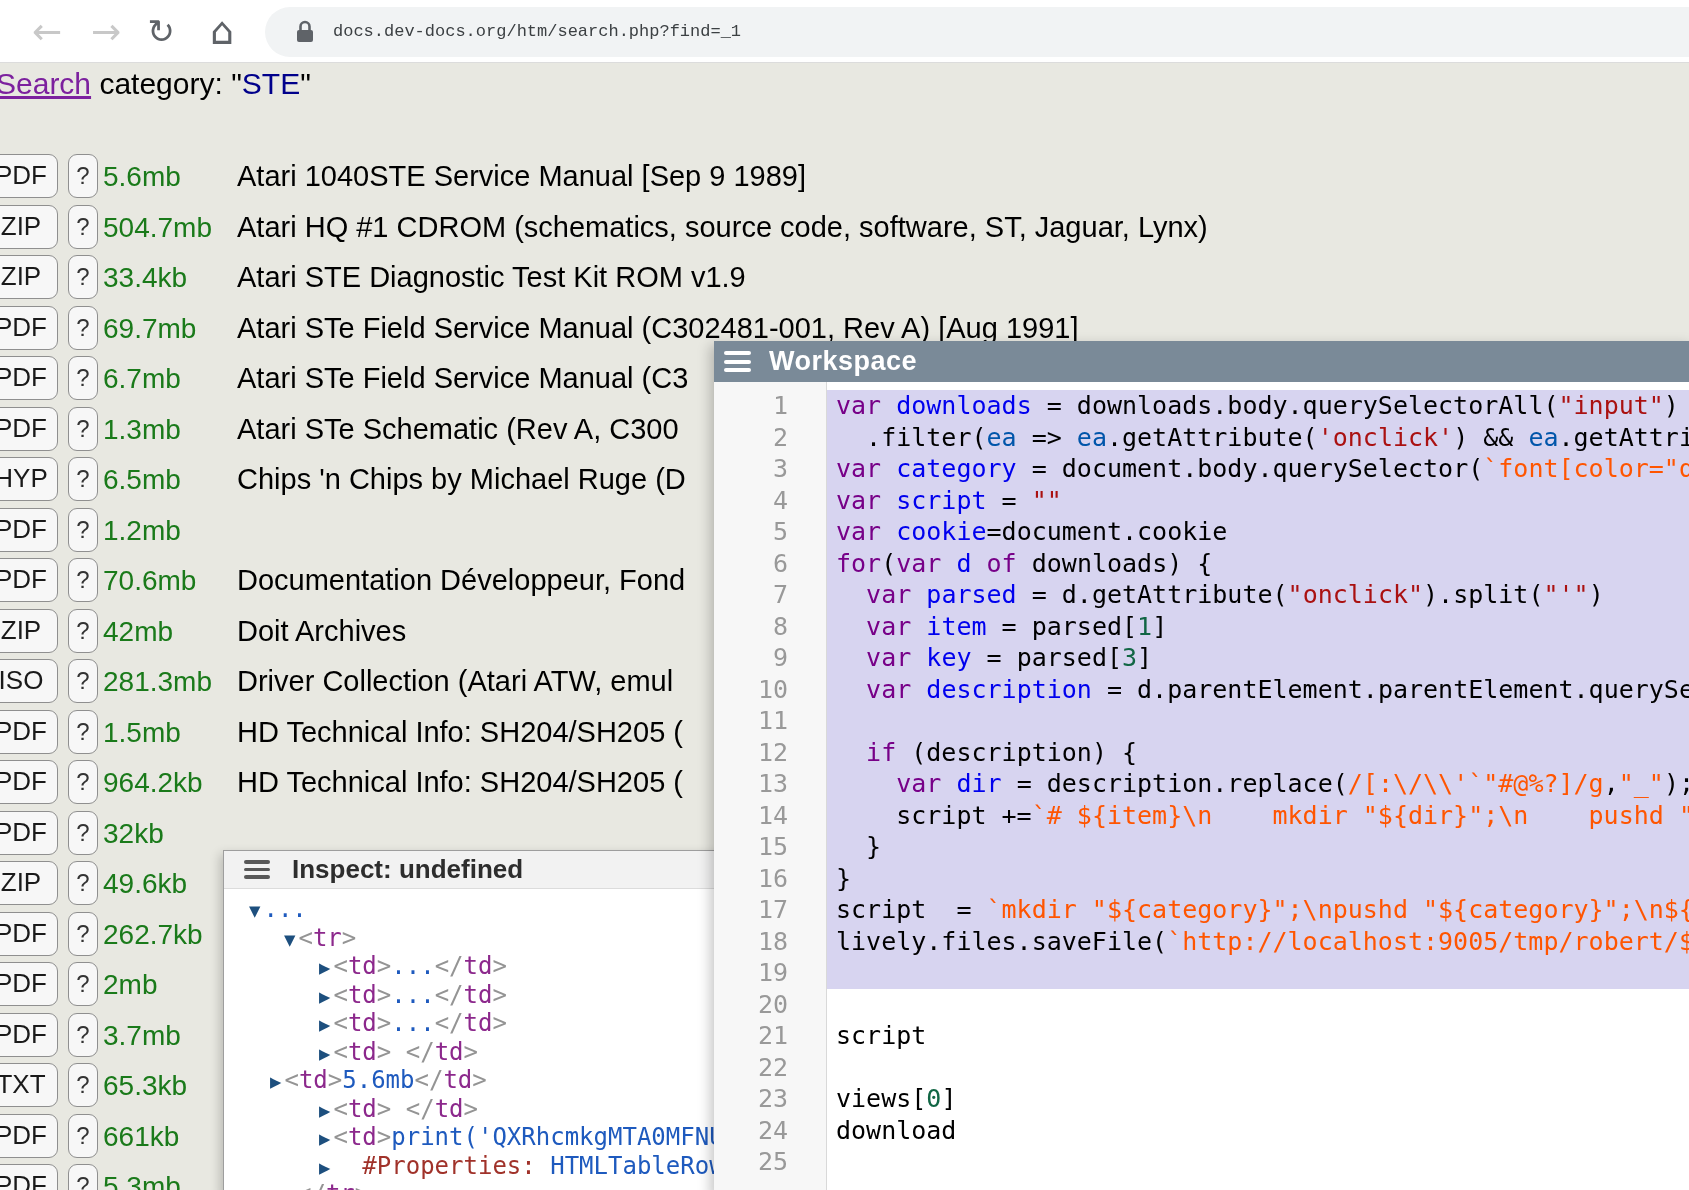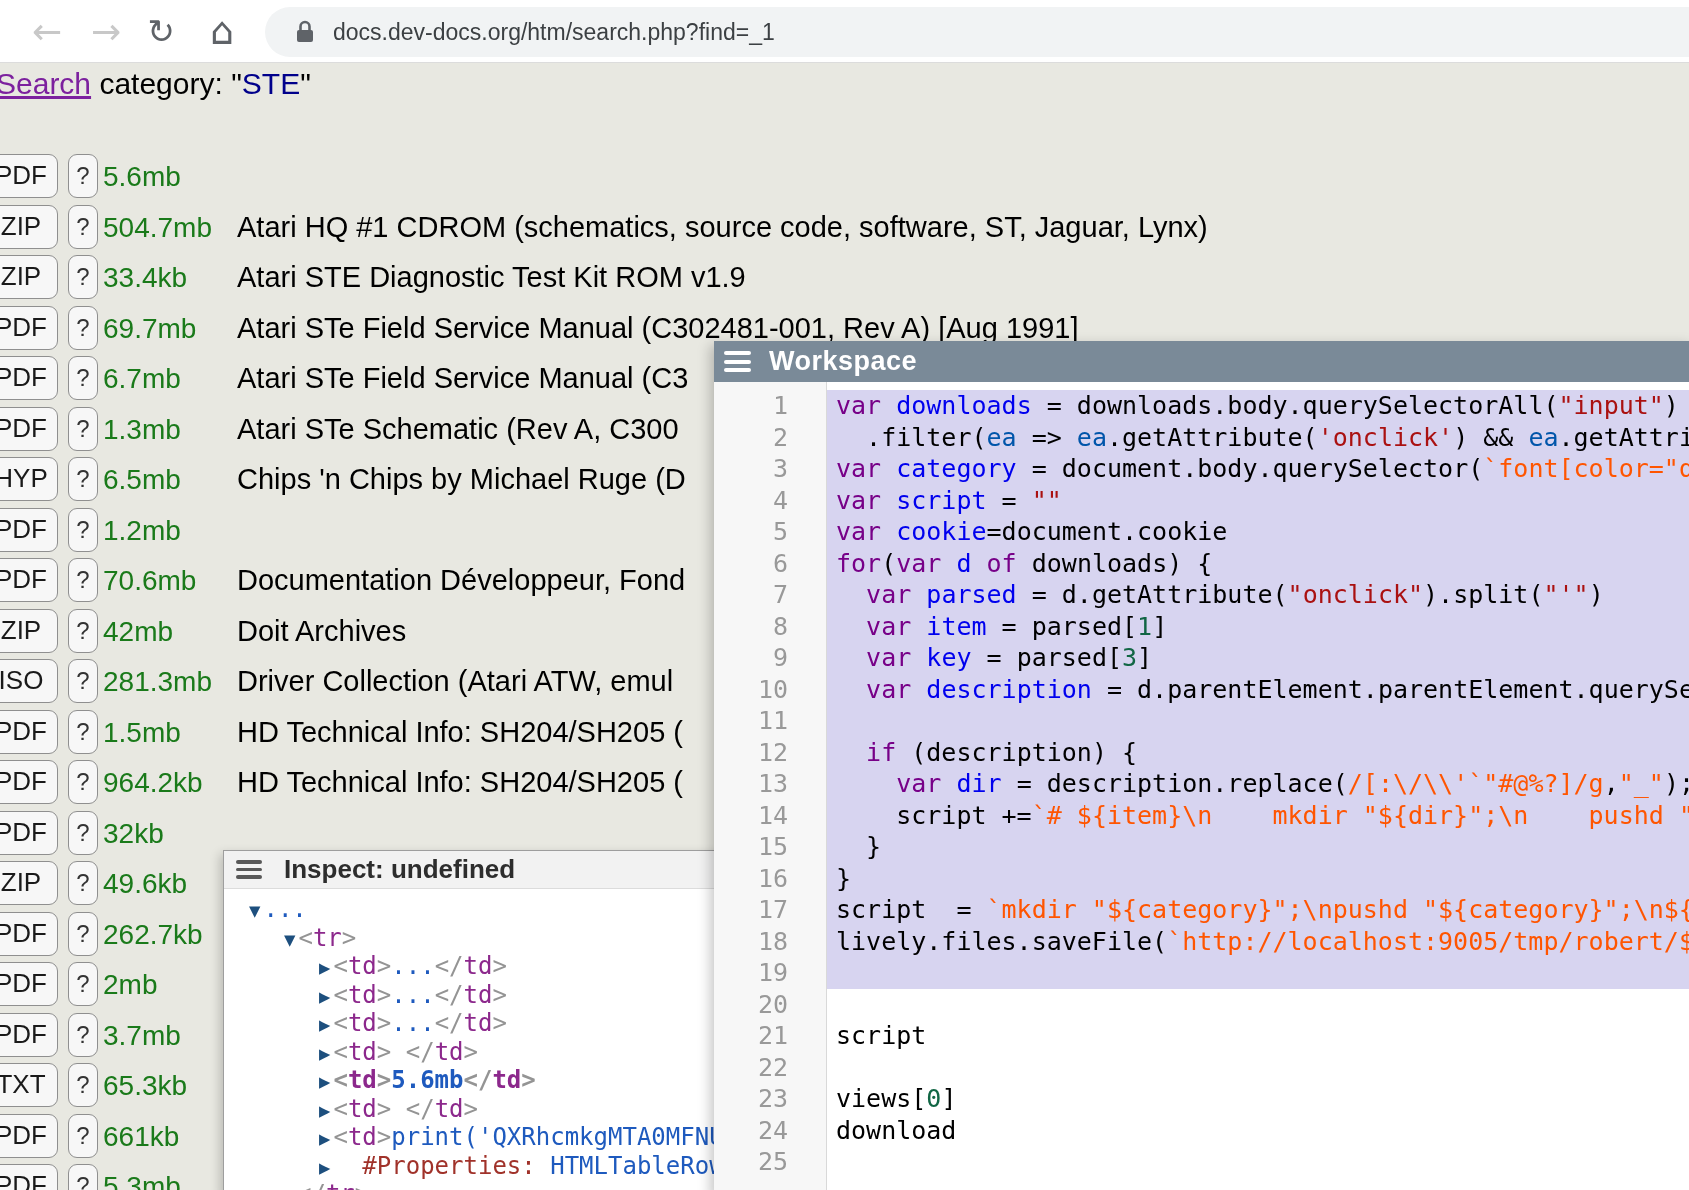--- a/index.html
+++ b/index.html
@@ -14,38 +14,38 @@
   body{font-family:"Liberation Sans",sans-serif;}
   .screen{position:relative;width:1689px;height:1190px;overflow:hidden;background:var(--pagebg);}
 
   
   .chrome{position:absolute;left:0;top:0;width:100%;height:63px;background:#ffffff;border-bottom:1px solid #dcdcdc;z-index:5;}
   .navbtn{position:absolute;top:0;height:63px;width:44px;border:none;background:transparent;font-size:36px;line-height:63px;text-align:center;color:var(--icon);cursor:pointer;font-family:"DejaVu Sans",sans-serif;padding:0;}
   .navbtn.disabled{color:var(--icondis);}
   #btn-back{left:25px;} #btn-fwd{left:84px;} #btn-reload{left:139px;font-size:33px;} #btn-home{left:200px;font-size:38px;}
   .urlbar{position:absolute;left:265px;top:7px;right:-30px;height:50px;border-radius:25px;background:var(--pillbg);}
   .lock{position:absolute;left:29px;top:13px;width:22px;height:24px;}
-  .url{position:absolute;left:68px;top:0;line-height:50px;font-size:23px;color:var(--urltxt);white-space:pre;}
+  .url{position:absolute;left:68px;top:0;line-height:50px;font-size:17px;color:var(--urltxt);white-space:pre;font-family:Liberation Mono, monospace;}
 
   
   .page{position:absolute;left:0;top:64px;right:0;bottom:0;background:var(--pagebg);}
   .heading{position:absolute;left:-4px;top:3px;font-size:30px;color:#000;white-space:pre;}
   .heading a{color:var(--purple);text-decoration:underline;cursor:pointer;}
   .heading .cat{color:var(--darkblue);}
   #file-list{position:absolute;left:0;top:0;right:0;height:100%;}
   .row{position:absolute;left:0;height:50px;width:100%;}
   .fbtn{position:absolute;top:2px;height:44px;background:#f7f7f7;border:1.4px solid #8f8f8f;border-radius:9px;font-size:26px;color:#1a1a1a;text-align:center;line-height:41px;cursor:pointer;font-family:"Liberation Sans",sans-serif;}
   .fbtn.type{left:-16px;width:74px;}
   .fbtn.q{left:68px;width:30px;font-size:24px;color:#333;}
   .fsize{position:absolute;left:103px;top:0;line-height:49px;font-size:28px;color:var(--green);white-space:pre;}
   .ftitle{position:absolute;left:237px;top:0;line-height:49px;font-size:29px;color:#000;white-space:pre;}
 
   
   .inspect-win{position:absolute;left:223px;top:850px;width:645px;height:345px;background:#ffffff;border:1px solid #9e9e9e;box-shadow:-3px 4px 10px rgba(0,0,0,0.2);z-index:10;overflow:hidden;}
-  .inspect-titlebar{position:absolute;left:0;top:0;right:0;height:38px;background:#f2f2f2;border-bottom:1px solid #dcdcdc;display:flex;align-items:center;padding-left:12px;gap:22px;cursor:pointer;}
+  .inspect-titlebar{position:absolute;left:0;top:0;right:0;height:38px;background:#f2f2f2;border-bottom:1px solid #dcdcdc;display:flex;align-items:center;padding-left:20px;gap:22px;cursor:pointer;}
   .inspect-title{font-size:26px;font-weight:bold;color:#2d2d2d;}
   #inspect-tree{position:absolute;left:0;top:44px;right:0;bottom:0;font-family:"DejaVu Sans Mono",monospace;font-size:24px;}
   .tline{height:28.5px;line-height:28.5px;white-space:pre;cursor:pointer;}
   .tk-tri{color:var(--tri);font-size:19px;margin-right:3px;}
   .tk-br{color:var(--br);} .tk-tag{color:var(--tag);} .tk-val{color:var(--val);} .tk-prop{color:var(--prop);} .tk-pl{color:#000;}
 
   
   .workspace-win{position:absolute;left:714px;top:341px;width:980px;height:854px;background:#ffffff;box-shadow:-4px 4px 12px rgba(0,0,0,0.22);z-index:20;overflow:hidden;}
   .ws-titlebar{position:absolute;left:0;top:0;right:0;height:41px;background:var(--slate);display:flex;align-items:center;padding-left:10px;gap:18px;cursor:pointer;}
   .ws-title{font-size:27px;font-weight:bold;color:#ffffff;letter-spacing:0.5px;}
@@ -84,20 +84,21 @@
     </div>
   </div>
 
   <div class="page">
     <div class="heading"><a>Search</a><span> category: </span><span>"</span><span class="cat">STE</span><span>"</span></div>
     <div id="file-list">
         <div class="row" style="top: 88px;">
           <div class="fbtn type">PDF</div>
           <div class="fbtn q">?</div>
           <span class="fsize">5.6mb</span>
+          <span class="ftitle">Atari 1040STE Service Manual [Sep 9 1989]</span>
         </div>
         <div class="row" style="top: 139px;">
           <div class="fbtn type">ZIP</div>
           <div class="fbtn q">?</div>
           <span class="fsize">504.7mb</span>
           <span class="ftitle">Atari HQ #1 CDROM (schematics, source code, software, ST, Jaguar, Lynx)</span>
         </div>
         <div class="row" style="top: 189px;">
           <div class="fbtn type">ZIP</div>
           <div class="fbtn q">?</div>
@@ -222,21 +223,21 @@
         </span>
       <span class="inspect-title">Inspect: undefined</span>
     </div>
     <div id="inspect-tree">
         <div class="tline" style="padding-left: 25px;"><span class="tk-tri">▼</span><span class="tk-val">...</span></div>
         <div class="tline" style="padding-left: 60px;"><span class="tk-tri">▼</span><span class="tk-br">&lt;</span><span class="tk-tag">tr</span><span class="tk-br">&gt;</span></div>
         <div class="tline" style="padding-left: 95px;"><span class="tk-tri">▶</span><span class="tk-br">&lt;</span><span class="tk-tag">td</span><span class="tk-br">&gt;</span><span class="tk-val">...</span><span class="tk-br">&lt;/</span><span class="tk-tag">td</span><span class="tk-br">&gt;</span></div>
         <div class="tline" style="padding-left: 95px;"><span class="tk-tri">▶</span><span class="tk-br">&lt;</span><span class="tk-tag">td</span><span class="tk-br">&gt;</span><span class="tk-val">...</span><span class="tk-br">&lt;/</span><span class="tk-tag">td</span><span class="tk-br">&gt;</span></div>
         <div class="tline" style="padding-left: 95px;"><span class="tk-tri">▶</span><span class="tk-br">&lt;</span><span class="tk-tag">td</span><span class="tk-br">&gt;</span><span class="tk-val">...</span><span class="tk-br">&lt;/</span><span class="tk-tag">td</span><span class="tk-br">&gt;</span></div>
         <div class="tline" style="padding-left: 95px;"><span class="tk-tri">▶</span><span class="tk-br">&lt;</span><span class="tk-tag">td</span><span class="tk-br">&gt;</span><span class="tk-val"> </span><span class="tk-br">&lt;/</span><span class="tk-tag">td</span><span class="tk-br">&gt;</span></div>
-        <div class="tline" style="padding-left: 95px; font-weight: bold;"><span class="tk-tri">▶</span><span class="tk-br">&lt;</span><span class="tk-tag">td</span><span class="tk-br">&gt;</span><span class="tk-val">5.6mb</span><span class="tk-br">&lt;/</span><span class="tk-tag">td</span><span class="tk-br">&gt;</span></div>
+        <div class="tline" style="padding-left: 46px;"><span class="tk-tri">▶</span><span class="tk-br">&lt;</span><span class="tk-tag">td</span><span class="tk-br">&gt;</span><span class="tk-val">5.6mb</span><span class="tk-br">&lt;/</span><span class="tk-tag">td</span><span class="tk-br">&gt;</span></div>
         <div class="tline" style="padding-left: 95px;"><span class="tk-tri">▶</span><span class="tk-br">&lt;</span><span class="tk-tag">td</span><span class="tk-br">&gt;</span><span class="tk-val"> </span><span class="tk-br">&lt;/</span><span class="tk-tag">td</span><span class="tk-br">&gt;</span></div>
         <div class="tline" style="padding-left: 95px;"><span class="tk-tri">▶</span><span class="tk-br">&lt;</span><span class="tk-tag">td</span><span class="tk-br">&gt;</span><span class="tk-val">print('QXRhcmkgMTA0MFNU</span></div>
         <div class="tline" style="padding-left: 95px;"><span class="tk-tri">▶</span><span class="tk-pl">  </span><span class="tk-prop">#Properties:</span><span class="tk-val"> HTMLTableRowEl</span></div>
         <div class="tline" style="padding-left: 73px;"><span class="tk-br">&lt;/</span><span class="tk-tag">tr</span><span class="tk-br">&gt;</span></div>
       </div>
   </div>
 
   <div class="workspace-win">
     <div class="ws-titlebar">
       <span class="burger light">

